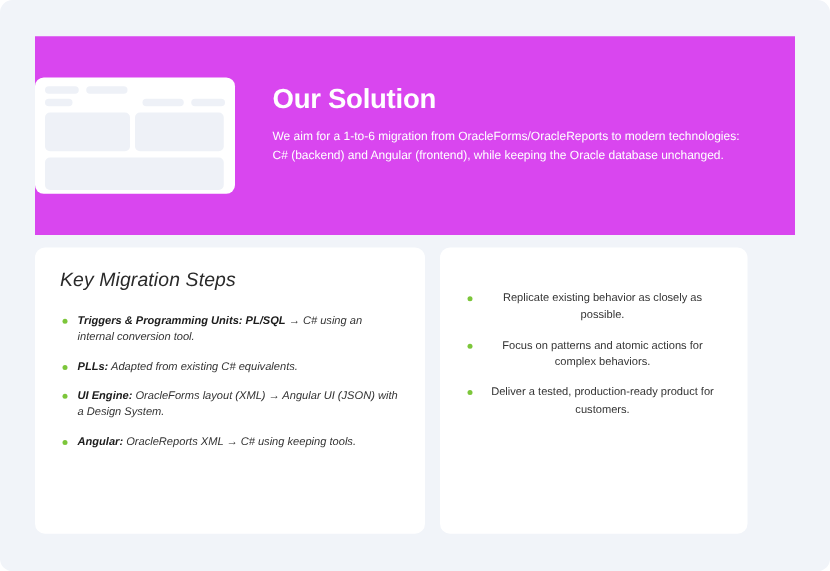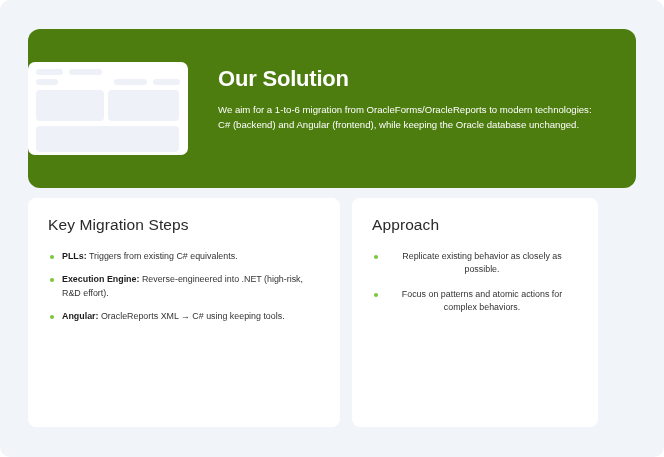--- a/index.html
+++ b/index.html
@@ -24,22 +24,22 @@
     overflow: hidden;
   }
 
   
   .hero {
     position: absolute;
     left: 28px;
     top: 29px;
     width: 608px;
     height: 159px;
-    background: #4d7c0f;
-    border-radius: 12px;
+    background: #d946ef;
+    border-radius: 0;
   }
 
   .hero-illu {
     position: absolute;
     left: 0px;
     top: 33px;
     width: 160px;
     height: 93px;
     background: #ffffff;
     border-radius: 7px;
@@ -112,21 +112,21 @@
     height: 229px;
     display: flex;
     gap: 12px;
   }
 
   .card {
     background: #ffffff;
     border-radius: 8px;
     padding: 18px 20px 14px 20px;
   }
-  .card.card-steps    { width: 312px; }
+  .card.card-steps    { width: 312px; font-style: italic; }
   .card.card-approach { width: 246px; }
 
   .card-title {
     font-size: 15.5px;
     font-weight: normal;
     color: #2a2a2a;
     letter-spacing: 0.1px;
   }
 
   .bullets {
@@ -190,28 +190,29 @@
       <h1 class="hero-title">Our Solution</h1>
       <p class="hero-body">We aim for a 1-to-6 migration from OracleForms/OracleReports to modern technologies: C# (backend) and Angular (frontend), while keeping the Oracle database unchanged.</p>
     </div>
   </section>
 
   <div class="cards">
 
     <section class="card card-steps">
       <h2 class="card-title">Key Migration Steps</h2>
       <ul class="bullets" id="steps-list">
-          <li><span class="b-label">PLLs:</span><span> Triggers from existing C# equivalents.</span></li>
-          <li><span class="b-label">Execution Engine:</span><span> Reverse-engineered into .NET (high-risk, R&amp;D effort).</span></li>
+          <li><span class="b-label">Triggers &amp; Programming Units: PL/SQL</span><span> → C# using an internal conversion tool.</span></li>
+          <li><span class="b-label">PLLs:</span><span> Adapted from existing C# equivalents.</span></li>
+          <li><span class="b-label">UI Engine:</span><span> OracleForms layout (XML) → Angular UI (JSON) with a Design System.</span></li>
           <li><span class="b-label">Angular:</span><span> OracleReports XML → C# using keeping tools.</span></li>
         </ul>
     </section>
 
     <section class="card card-approach">
-      <h2 class="card-title">Approach</h2>
       <ul class="bullets tight" id="approach-list">
           <li><span>Replicate existing behavior as closely as possible.</span></li>
           <li><span>Focus on patterns and atomic actions for complex behaviors.</span></li>
+          <li><span>Deliver a tested, production-ready product for customers.</span></li>
         </ul>
     </section>
 
   </div>
 </div>
 
 </body></html>

